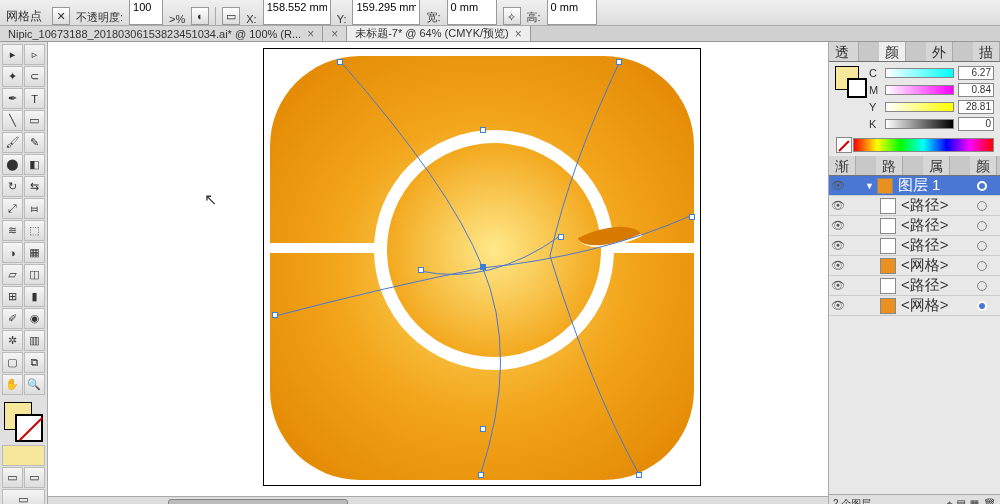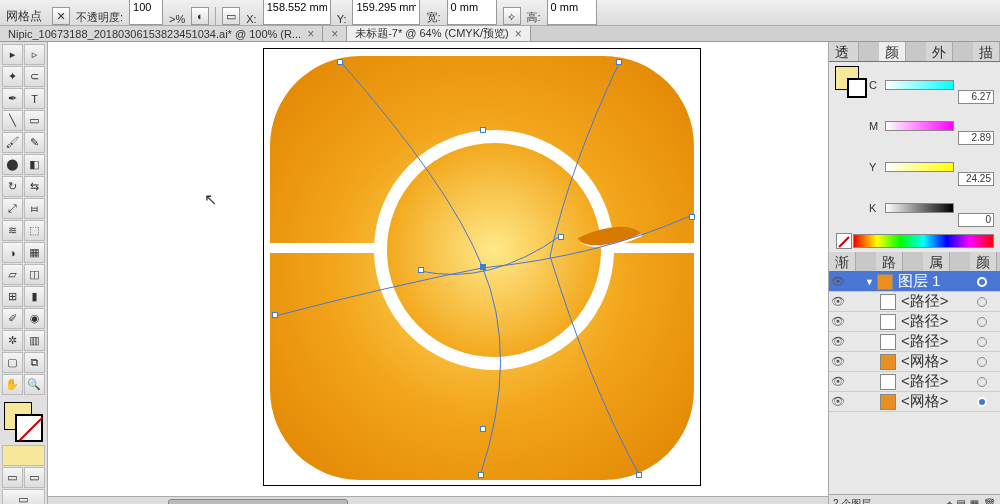--- a/index.html
+++ b/index.html
@@ -39,21 +39,21 @@
 
 .panels { width: 172px; background: #e0e0e0; border-left: 1px solid #aaa; display: flex; flex-direction: column; }
 .panel-tabs { height: 20px; background: #c8c8c8; display: flex; font-size: 14px; border-bottom: 1px solid #737373; gap: 20px; }
 .panel-tabs .ptab { padding: 2px 6px; border-right: 1px solid #aaa; background: #d6d6d6; }
 .panel-tabs .ptab.active { background: #eee; }
 
 .color-panel { padding: 4px 6px; background: #e8e8e8; }
 .slider-row { display: flex; align-items: center; gap: 4px; margin-bottom: 3px; }
 .slider-row .lab { width: 12px; font-size: 11px; }
 .slider-row .track { flex: 1; height: 10px; border: 1px solid #888; position: relative; }
-.slider-row .val { width: 36px; height: 14px; border: 1px solid #888; background: #fff; font-size: 10px; text-align: right; padding: 0 2px; margin-top: 24px; }
+.slider-row .val { width: 36px; height: 14px; border: 1px solid #888; background: #fff; font-size: 10px; text-align: right; padding: 0 2px; }
 .track.c { background: linear-gradient(to right, #fff, #0ff); }
 .track.m { background: linear-gradient(to right, #fff, #f0f); }
 .track.y { background: linear-gradient(to right, #fff, #ff0); }
 .track.k { background: linear-gradient(to right, #fff, #000); }
 .spectrum { height: 14px; margin-top: 4px; background: linear-gradient(to right, #f00,#ff0,#0f0,#0ff,#00f,#f0f,#f00); border: 1px solid #888; position: relative; }
 .spectrum .none-sw { position: absolute; left: -18px; top: -2px; width: 16px; height: 16px; background: #fff; border: 1px solid #888; }
 .spectrum .none-sw::after { content:""; position:absolute; left:0; top:50%; width:100%; height:2px; background:#c00; transform: rotate(-45deg); }
 .color-chip { width: 24px; height: 24px; background: #f6e79b; border: 1px solid #000; float: left; margin-right: 4px; }
 
 .layers-panel { flex: 1; background: #e8e8e8; overflow: auto; }
@@ -202,26 +202,26 @@
           </div>
           <div style="flex:1">
             <div class="slider-row">
                 <span class="lab">C</span>
                 <div class="track c"></div>
                 <span class="val">6.27</span>
               </div>
             <div class="slider-row">
                 <span class="lab">M</span>
                 <div class="track m"></div>
-                <span class="val">2.89</span>
+                <span class="val">0.84</span>
               </div>
             <div class="slider-row">
                 <span class="lab">Y</span>
                 <div class="track y"></div>
-                <span class="val">24.25</span>
+                <span class="val">28.81</span>
               </div>
             <div class="slider-row">
                 <span class="lab">K</span>
                 <div class="track k"></div>
                 <span class="val">0</span>
               </div>
           </div>
         </div>
         <div style="position:relative;margin-left:18px">
           <div class="spectrum">

